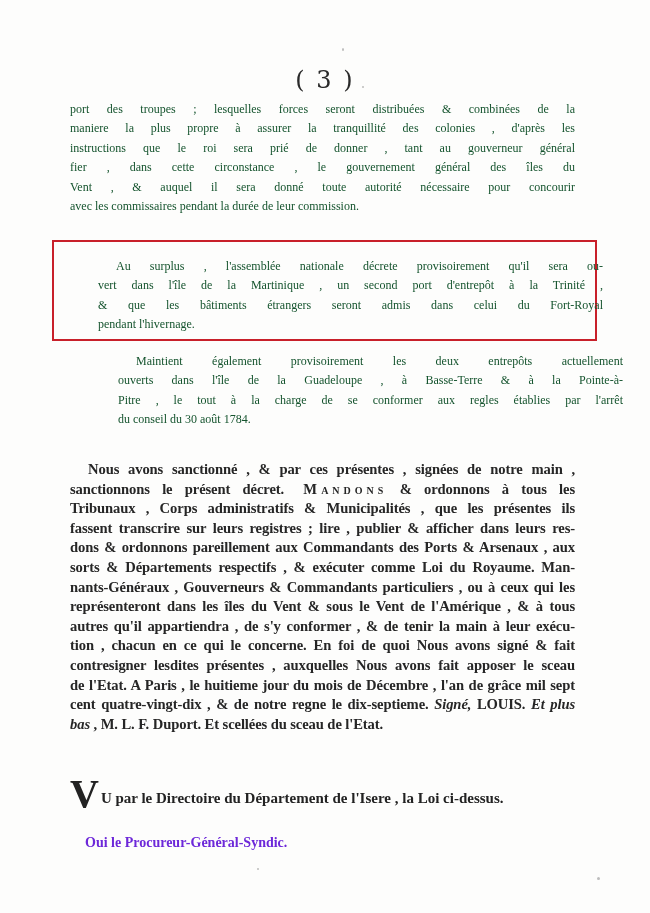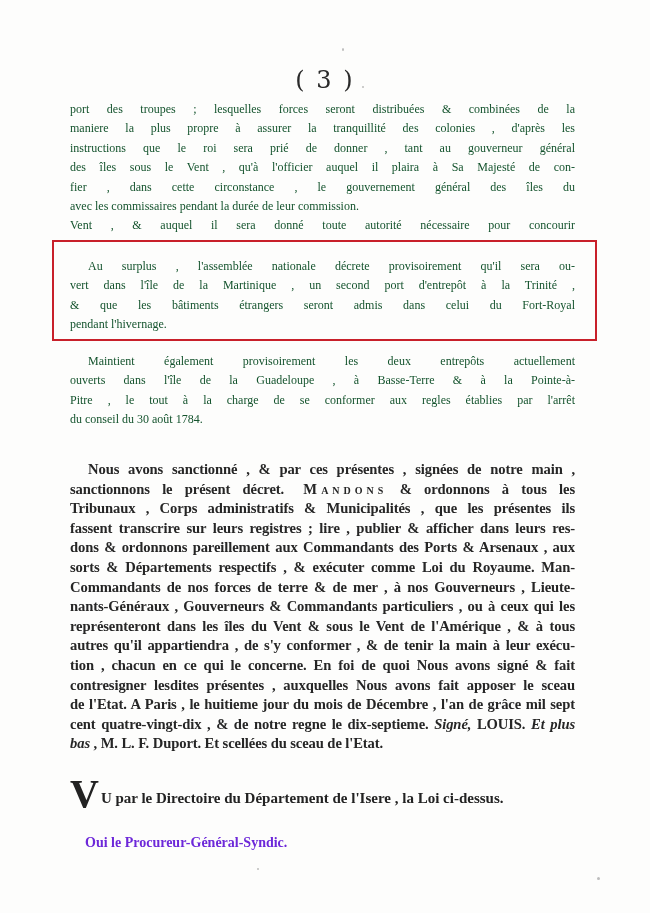--- a/index.html
+++ b/index.html
@@ -51,22 +51,22 @@
     #p1 { top: 100px; }
     #highlight-box {
       position: absolute;
       left: 52px;
       top: 240px;
       width: 541px;
       height: 97px;
       border: 2px solid #c8202a;
       box-sizing: content-box;
     }
-    #p2 { top: 257px; }
-    #p3 { top: 352px; }
+    #p2 { top: 257px; margin-left: 28px; }
+    #p3 { top: 352px; margin-left: 48px; }
     #p4 {
       top: 460px;
       font-size: 14.6px;
       line-height: 19.6px;
       font-weight: bold;
       color: #262626;
       letter-spacing: -0.1px;
     }
     .smallcaps {
       font-variant: small-caps;
@@ -106,24 +106,23 @@
   </style>
 </head>
 <body>
 
 <div class="page-number">( 3 )</div>
 
 <div id="p1" class="para">
   <span class="line">port des troupes ; lesquelles forces seront distribuées &amp; combinées de la</span>
   <span class="line">maniere la plus propre à assurer la tranquillité des colonies , d'après les</span>
   <span class="line">instructions que le roi sera prié de donner , tant au gouverneur général</span>
-  <span class="line">des îles sous le Vent , qu'à l'officier auquel il plaira à Sa Majesté de con-</span>
   <span class="line">fier , dans cette circonstance , le gouvernement général des îles du</span>
+  <span class="line">Vent , &amp; auquel il sera donné toute autorité nécessaire pour concourir</span>
   <span class="line last">avec les commissaires pendant la durée de leur commission.</span>
-  <span class="line">Vent , &amp; auquel il sera donné toute autorité nécessaire pour concourir</span>
 </div>
 
 <div id="highlight-box" style="border-color: rgb(200, 32, 42);"></div>
 
 <div id="p2" class="para">
   <span class="line indent">Au surplus , l'assemblée nationale décrete provisoirement qu'il sera ou-</span>
   <span class="line">vert dans l'île de la Martinique , un second port d'entrepôt à la Trinité ,</span>
   <span class="line">&amp; que les bâtiments étrangers seront admis dans celui du Fort-Royal</span>
   <span class="line last">pendant l'hivernage.</span>
 </div>
@@ -135,21 +134,20 @@
   <span class="line last">du conseil du 30 août 1784.</span>
 </div>
 
 <div id="p4" class="para">
   <span class="line indent">Nous avons sanctionné , &amp; par ces présentes , signées de notre main ,</span>
   <span class="line"><span>sanctionnons le présent décret.</span> <span class="smallcaps">Mandons</span> <span>&amp; ordonnons à tous les</span></span>
   <span class="line">Tribunaux , Corps administratifs &amp; Municipalités , que les présentes ils</span>
   <span class="line">fassent transcrire sur leurs registres ; lire , publier &amp; afficher dans leurs res-</span>
   <span class="line">dons &amp; ordonnons pareillement aux Commandants des Ports &amp; Arsenaux , aux</span>
   <span class="line">sorts &amp; Départements respectifs , &amp; exécuter comme Loi du Royaume. Man-</span>
-  <span class="line">Commandants de nos forces de terre &amp; de mer , à nos Gouverneurs , Lieute-</span>
   <span class="line">nants-Généraux , Gouverneurs &amp; Commandants particuliers , ou à ceux qui les</span>
   <span class="line">représenteront dans les îles du Vent &amp; sous le Vent de l'Amérique , &amp; à tous</span>
   <span class="line">autres qu'il appartiendra , de s'y conformer , &amp; de tenir la main à leur exécu-</span>
   <span class="line">tion , chacun en ce qui le concerne. En foi de quoi Nous avons signé &amp; fait</span>
   <span class="line">contresigner lesdites présentes , auxquelles Nous avons fait apposer le sceau</span>
   <span class="line">de l'Etat. A Paris , le huitieme jour du mois de Décembre , l'an de grâce mil sept</span>
   <span class="line"><span>cent quatre-vingt-dix , &amp; de notre regne le dix-septieme.</span> <span class="italic">Signé,</span> <span>LOUIS.</span> <span class="italic">Et plus</span></span>
   <span class="line last"><span class="italic">bas</span> <span>, M. L. F. Duport. Et scellées du sceau de l'Etat.</span></span>
 </div>
 

